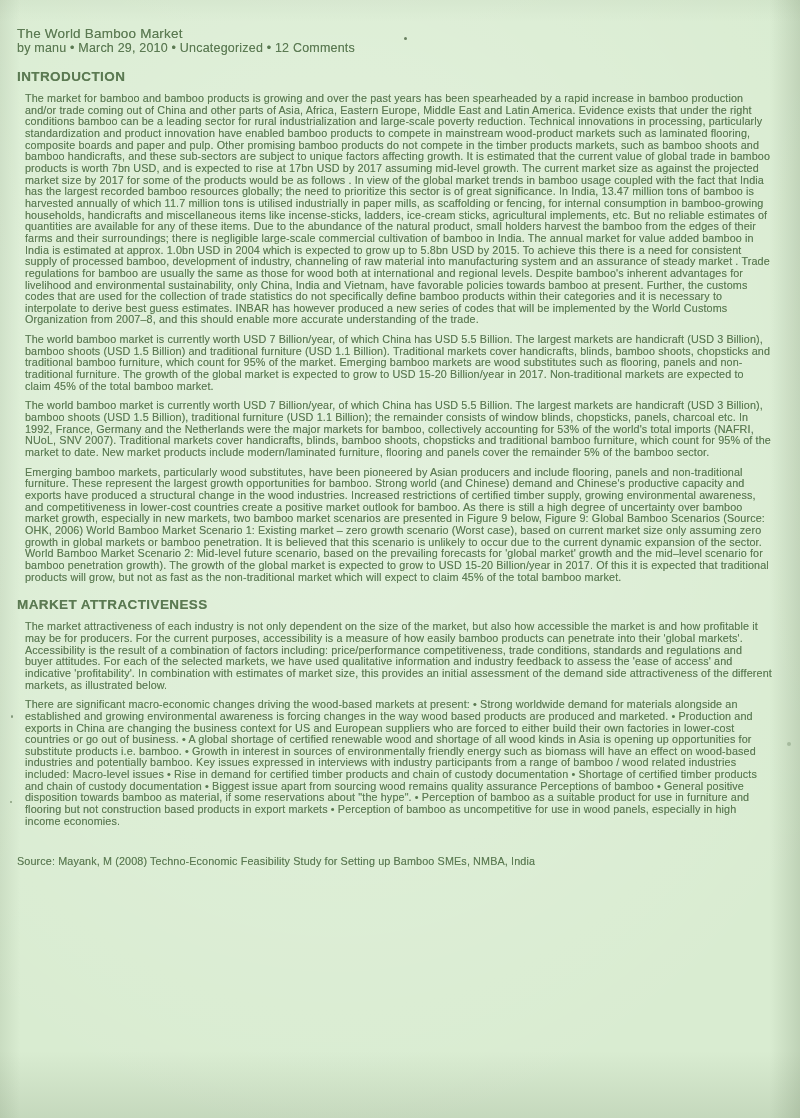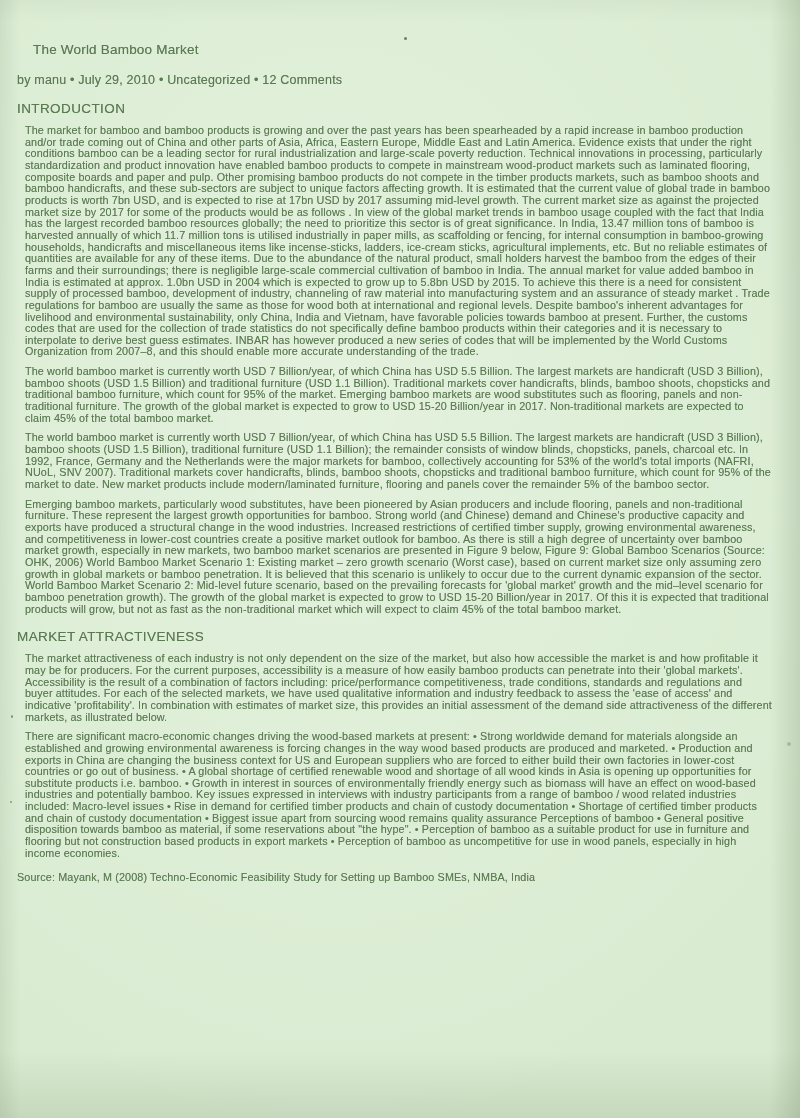--- a/index.html
+++ b/index.html
@@ -18,66 +18,66 @@
     box-sizing:border-box;
     padding:26px 20px 0 17px;
     background:
       radial-gradient(130% 115% at 42% 36%, rgba(255,255,255,0.28) 0%, rgba(255,255,255,0) 58%),
       linear-gradient(to right, rgba(62,84,52,0.10) 0%, rgba(62,84,52,0) 2.5%, rgba(62,84,52,0) 96.2%, rgba(62,84,52,0.17) 100%),
       linear-gradient(to bottom, rgba(62,84,52,0.05) 0%, rgba(62,84,52,0) 2%, rgba(62,84,52,0) 94%, rgba(62,84,52,0.13) 100%),
       var(--paper);
     color:var(--ink);
   }
   .title{
-    margin:16px;
+    margin:0;
     font-size:13.5px;line-height:15px;font-weight:400;
     letter-spacing:0.2px;
     text-shadow:0 0 0.6px rgba(86,115,78,0.6);
   }
   .byline{
     margin:0 0 2px 0;
     font-size:12.5px;line-height:14px;
     letter-spacing:0.2px;
     text-shadow:0 0 0.6px rgba(86,115,78,0.55);
   }
   .section h2{
     margin:14px 0 9px 0;
-    font-size:13.5px;line-height:15px;font-weight:400;
+    font-size:13.5px;line-height:15px;font-weight:700;
     letter-spacing:0.4px;
     text-shadow:0 0 0.6px rgba(86,115,78,0.6);
   }
   .section.indent-heading h2{padding-left:9px;}
   .section p{
     margin:8px;
     font-size:10.8px;line-height:11.65px;
     letter-spacing:0.12px;
     text-shadow:0 0 0.55px rgba(86,115,78,0.5);
   }
   .source{
-    margin-top:13px;
+    margin-top:29px;
     font-size:10.8px;line-height:11.65px;
     letter-spacing:0.12px;
     text-shadow:0 0 0.55px rgba(86,115,78,0.5);
   }
   .speck{
     position:absolute;border-radius:50%;
     background:rgba(66,92,56,0.75);
   }
   .speck.s1{left:404px;top:37px;width:3px;height:3px;}
   .speck.s2{left:11px;top:715px;width:2px;height:3px;opacity:.8;}
   .speck.s3{left:787px;top:742px;width:4px;height:4px;opacity:.35;}
   .speck.s4{left:10px;top:801px;width:2px;height:2px;opacity:.7;}
 </style>
 </head>
 <body>
 
 <div class="paper">
 
   <h1 class="title">The World Bamboo Market</h1>
-  <div class="byline">by manu • July 29, 2010 • Uncategorized • 12 Comments</div>
+  <div class="byline">by manu • March 29, 2010 • Uncategorized • 12 Comments</div>
 
   <div class="section">
     <h2>INTRODUCTION</h2>
     <p>The market for bamboo and bamboo products is growing and over the past years has been spearheaded by a rapid increase in bamboo production and/or trade coming out of China and other parts of Asia, Africa, Eastern Europe, Middle East and Latin America. Evidence exists that under the right conditions bamboo can be a leading sector for rural industrialization and large-scale poverty reduction. Technical innovations in processing, particularly standardization and product innovation have enabled bamboo products to compete in mainstream wood-product markets such as laminated flooring, composite boards and paper and pulp. Other promising bamboo products do not compete in the timber products markets, such as bamboo shoots and bamboo handicrafts, and these sub-sectors are subject to unique factors affecting growth. It is estimated that the current value of global trade in bamboo products is worth 7bn USD, and is expected to rise at 17bn USD by 2017 assuming mid-level growth. The current market size as against the projected market size by 2017 for some of the products would be as follows . In view of the global market trends in bamboo usage coupled with the fact that India has the largest recorded bamboo resources globally; the need to prioritize this sector is of great significance. In India, 13.47 million tons of bamboo is harvested annually of which 11.7 million tons is utilised industrially in paper mills, as scaffolding or fencing, for internal consumption in bamboo-growing households, handicrafts and miscellaneous items like incense-sticks, ladders, ice-cream sticks, agricultural implements, etc. But no reliable estimates of quantities are available for any of these items. Due to the abundance of the natural product, small holders harvest the bamboo from the edges of their farms and their surroundings; there is negligible large-scale commercial cultivation of bamboo in India. The annual market for value added bamboo in India is estimated at approx. 1.0bn USD in 2004 which is expected to grow up to 5.8bn USD by 2015. To achieve this there is a need for consistent supply of processed bamboo, development of industry, channeling of raw material into manufacturing system and an assurance of steady market . Trade regulations for bamboo are usually the same as those for wood both at international and regional levels. Despite bamboo's inherent advantages for livelihood and environmental sustainability, only China, India and Vietnam, have favorable policies towards bamboo at present. Further, the customs codes that are used for the collection of trade statistics do not specifically define bamboo products within their categories and it is necessary to interpolate to derive best guess estimates. INBAR has however produced a new series of codes that will be implemented by the World Customs Organization from 2007–8, and this should enable more accurate understanding of the trade.</p>
   </div>
 
   <div class="section">
     <p>The world bamboo market is currently worth USD 7 Billion/year, of which China has USD 5.5 Billion. The largest markets are handicraft (USD 3 Billion), bamboo shoots (USD 1.5 Billion) and traditional furniture (USD 1.1 Billion). Traditional markets cover handicrafts, blinds, bamboo shoots, chopsticks and traditional bamboo furniture, which count for 95% of the market. Emerging bamboo markets are wood substitutes such as flooring, panels and non-traditional furniture. The growth of the global market is expected to grow to USD 15-20 Billion/year in 2017. Non-traditional markets are expected to claim 45% of the total bamboo market.</p>
   </div>
 

